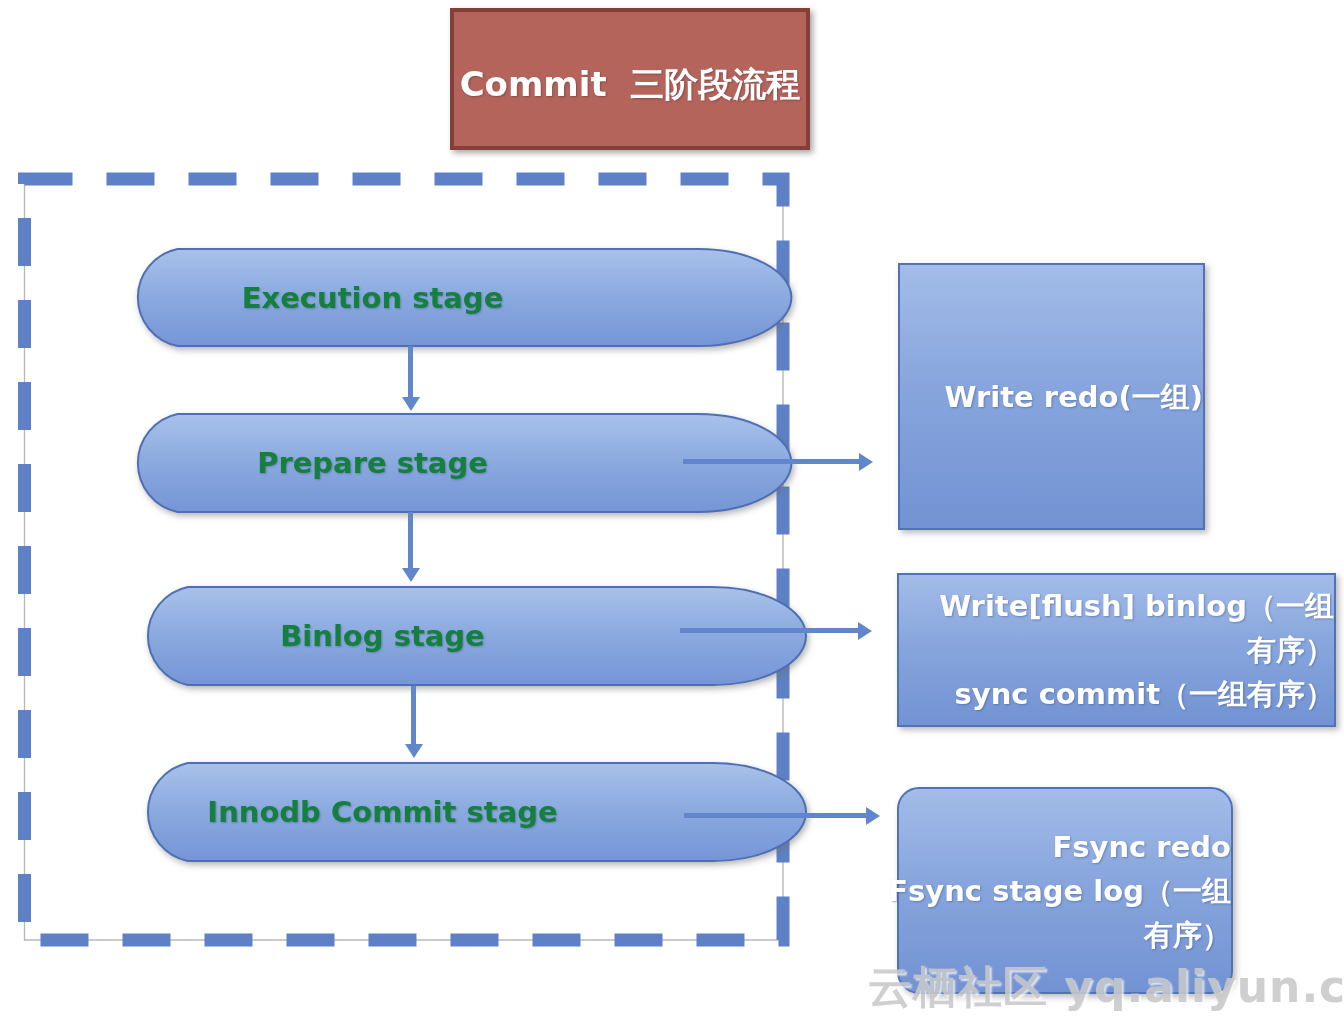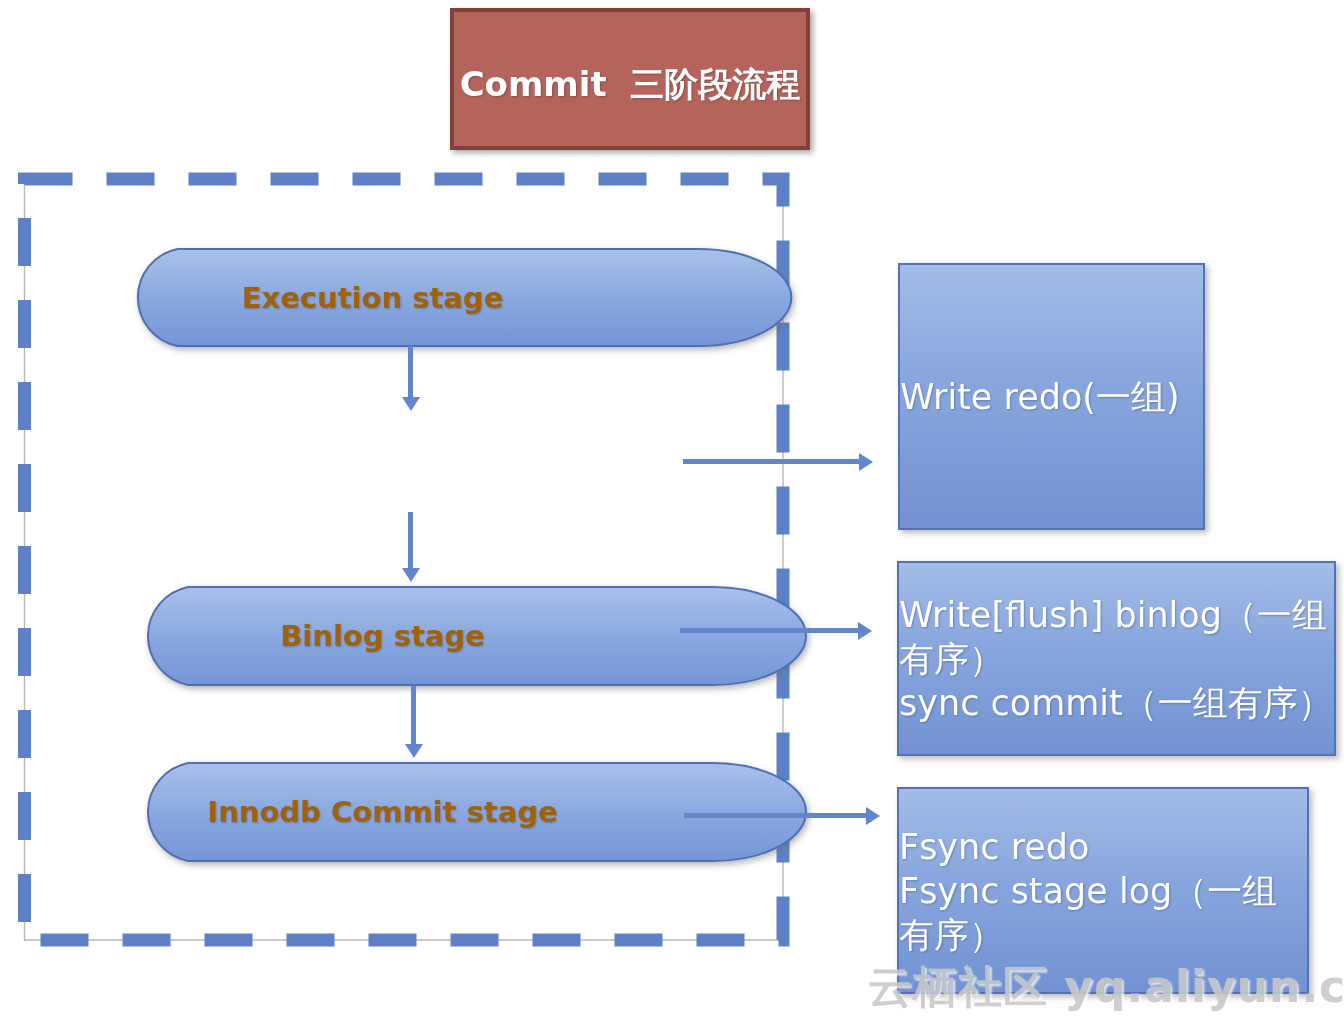--- a/index.html
+++ b/index.html
@@ -48,21 +48,21 @@
     position: absolute; left: 0; top: 0;
     width: 100%; height: 100%;
     filter: drop-shadow(2px 3px 3px rgba(110,110,110,0.5));
     overflow: visible;
   }
   .stage-label {
     position: absolute;
     left: 0; top: 0;
     width: 495px; height: 100%;
     display: flex; align-items: center; justify-content: center;
-    color: #a16207;
+    color: #15803d;
     font-size: 29px;
     font-weight: bold;
     text-shadow: 1px 1px 2px rgba(60,80,130,0.45);
   }
   #stage-execution { left: 125px; top: 246px; width: 576px; height: 103px; }
   #stage-prepare   { left: 125px; top: 411px; width: 576px; height: 104px; }
   #stage-binlog    { left: 135px; top: 584px; width: 580px; height: 104px; }
   #stage-innodb    { left: 135px; top: 760px; width: 580px; height: 104px; }
 
   
@@ -81,31 +81,31 @@
     border-left: 14px solid #6286cb;
   }
 
   
   .note-box {
     position: absolute;
     background: linear-gradient(180deg, #a3bce8 0%, #88a6dd 45%, #7292d3 100%);
     border: 2px solid #5272b8;
     box-shadow: 3px 3px 6px rgba(130,130,130,0.55);
     display: flex; flex-direction: column;
-    align-items: flex-start; justify-content: center;
+    align-items: flex-end; justify-content: center;
     color: #ffffff;
-    font-weight: normal;
-    font-size: 35px;
+    font-weight: bold;
+    font-size: 29px;
     text-align: center;
     text-shadow: 1px 1px 2px rgba(60,80,130,0.45);
   }
   .note-line { line-height: 44px; white-space: pre; }
   #note-write-redo  { left: 898px; top: 263px; width: 307px; height: 267px; }
-  #note-binlog      { left: 897px; top: 561px; width: 439px; height: 195px; }
-  #note-fsync       { left: 897px; top: 787px; width: 412px; height: 207px; }
+  #note-binlog      { left: 897px; top: 573px; width: 439px; height: 154px; }
+  #note-fsync       { left: 897px; top: 787px; width: 336px; height: 207px; border-radius: 22px; }
 
   
   .watermark {
     position: absolute;
     left: 868px; top: 958px;
     font-size: 44px;
     font-weight: bold;
     color: #c9c9c9;
     opacity: 0.88;
     white-space: pre;
@@ -140,20 +140,26 @@
     <div class="title-label">Commit  三阶段流程</div>
   </div>
 
   <div class="stage" id="stage-execution">
     <svg viewBox="0 0 580 104" preserveAspectRatio="none">
       <path d="M 577 3 L 53 3 A 50 50 0 0 0 53 101 L 577 101 A 94 49 0 0 0 577 3 Z" fill="url(#stageGrad)" stroke="#4e6fb3" stroke-width="2"></path>
     </svg>
     <div class="stage-label">Execution stage</div>
   </div>
 
+  <div class="stage" id="stage-prepare">
+    <svg viewBox="0 0 580 104" preserveAspectRatio="none">
+      <path d="M 577 3 L 53 3 A 50 50 0 0 0 53 101 L 577 101 A 94 49 0 0 0 577 3 Z" fill="url(#stageGrad)" stroke="#4e6fb3" stroke-width="2"></path>
+    </svg>
+    <div class="stage-label">Prepare stage</div>
+  </div>
 
   <div class="stage" id="stage-innodb">
     <svg viewBox="0 0 580 104" preserveAspectRatio="none">
       <path d="M 577 3 L 53 3 A 50 50 0 0 0 53 101 L 577 101 A 94 49 0 0 0 577 3 Z" fill="url(#stageGrad)" stroke="#4e6fb3" stroke-width="2"></path>
     </svg>
     <div class="stage-label">Innodb Commit stage</div>
   </div>
 
   <div class="stage" id="stage-binlog">
     <svg viewBox="0 0 580 104" preserveAspectRatio="none">

